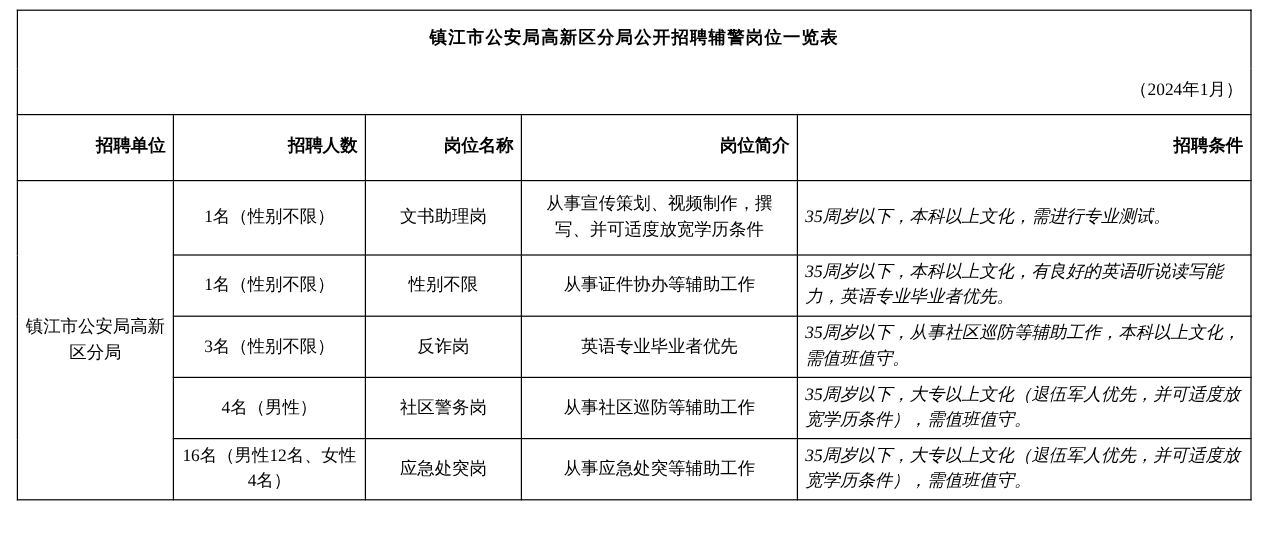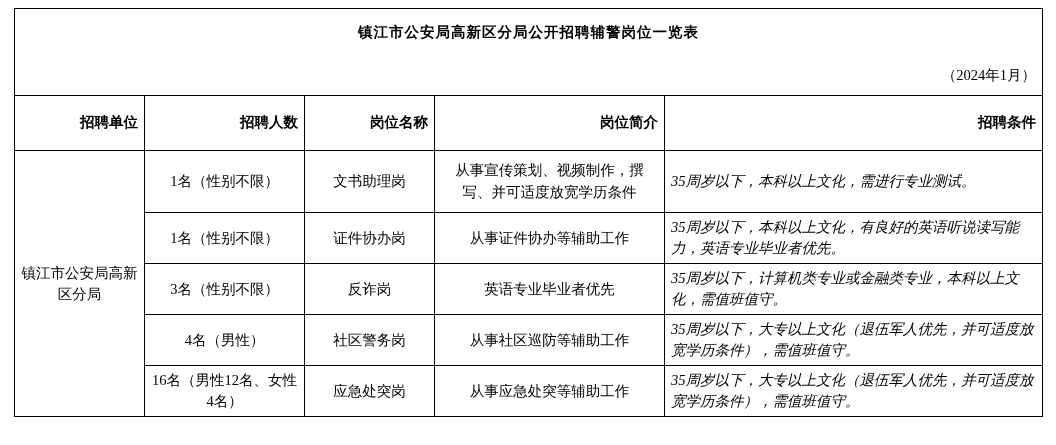--- a/index.html
+++ b/index.html
@@ -103,29 +103,29 @@
       </tr>
       <tr class="row-num">
         <td class="unit-cell" rowspan="5">镇江市公安局高新区分局</td>
         <td class="c-center">1名（性别不限）</td>
         <td class="c-center">文书助理岗</td>
         <td class="c-center">从事宣传策划、视频制作，撰写、并可适度放宽学历条件</td>
         <td class="c-left cond">35周岁以下，本科以上文化，需进行专业测试。</td>
       </tr>
       <tr class="row-std">
         <td class="c-center">1名（性别不限）</td>
-        <td class="c-center">证件协办岗</td>
+        <td class="c-center">性别不限</td>
         <td class="c-center">从事证件协办等辅助工作</td>
         <td class="c-left cond">35周岁以下，本科以上文化，有良好的英语听说读写能力，英语专业毕业者优先。</td>
       </tr>
       <tr class="row-std">
         <td class="c-center">3名（性别不限）</td>
         <td class="c-center">反诈岗</td>
         <td class="c-center">英语专业毕业者优先</td>
-        <td class="c-left cond">35周岁以下，计算机类专业或金融类专业，本科以上文化，需值班值守。</td>
+        <td class="c-left cond">35周岁以下，从事社区巡防等辅助工作，本科以上文化，需值班值守。</td>
       </tr>
       <tr class="row-std">
         <td class="c-center">4名（男性）</td>
         <td class="c-center">社区警务岗</td>
         <td class="c-center">从事社区巡防等辅助工作</td>
         <td class="c-left cond">35周岁以下，大专以上文化（退伍军人优先，并可适度放宽学历条件），需值班值守。</td>
       </tr>
       <tr class="row-std">
         <td class="c-center">16名（男性12名、女性4名）</td>
         <td class="c-center">应急处突岗</td>

